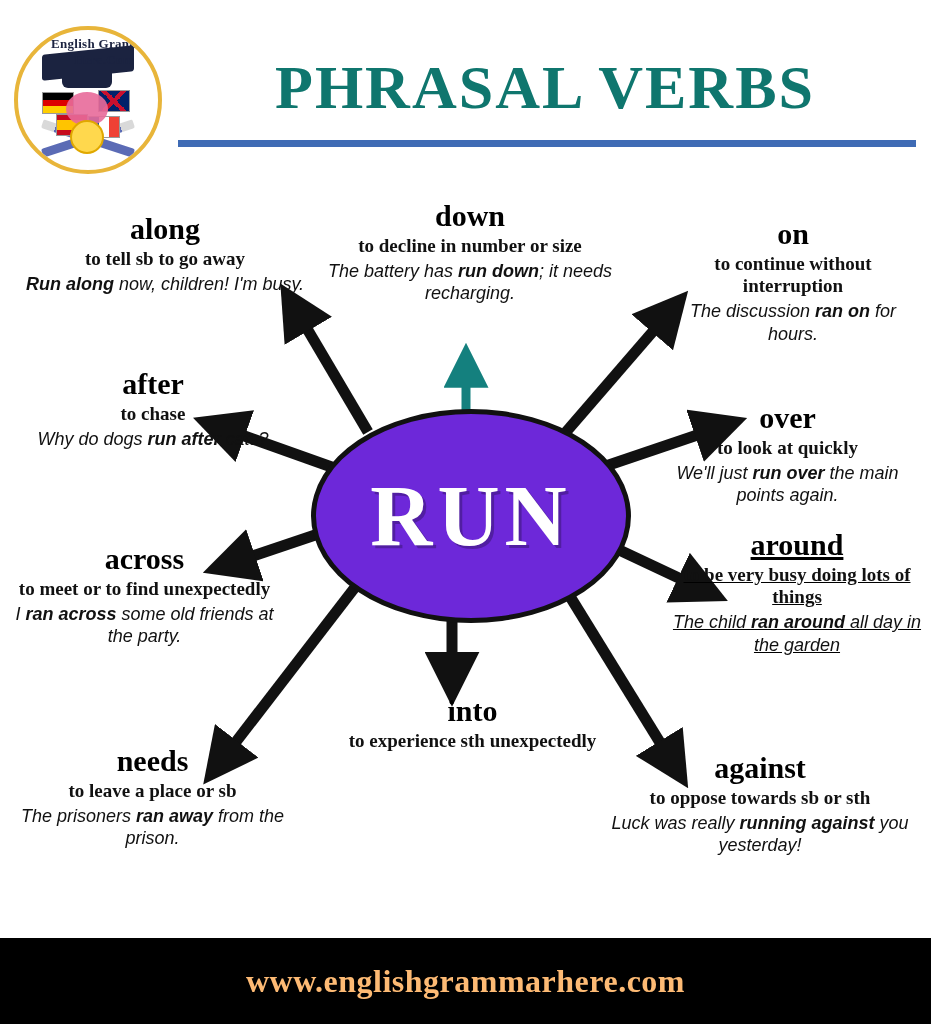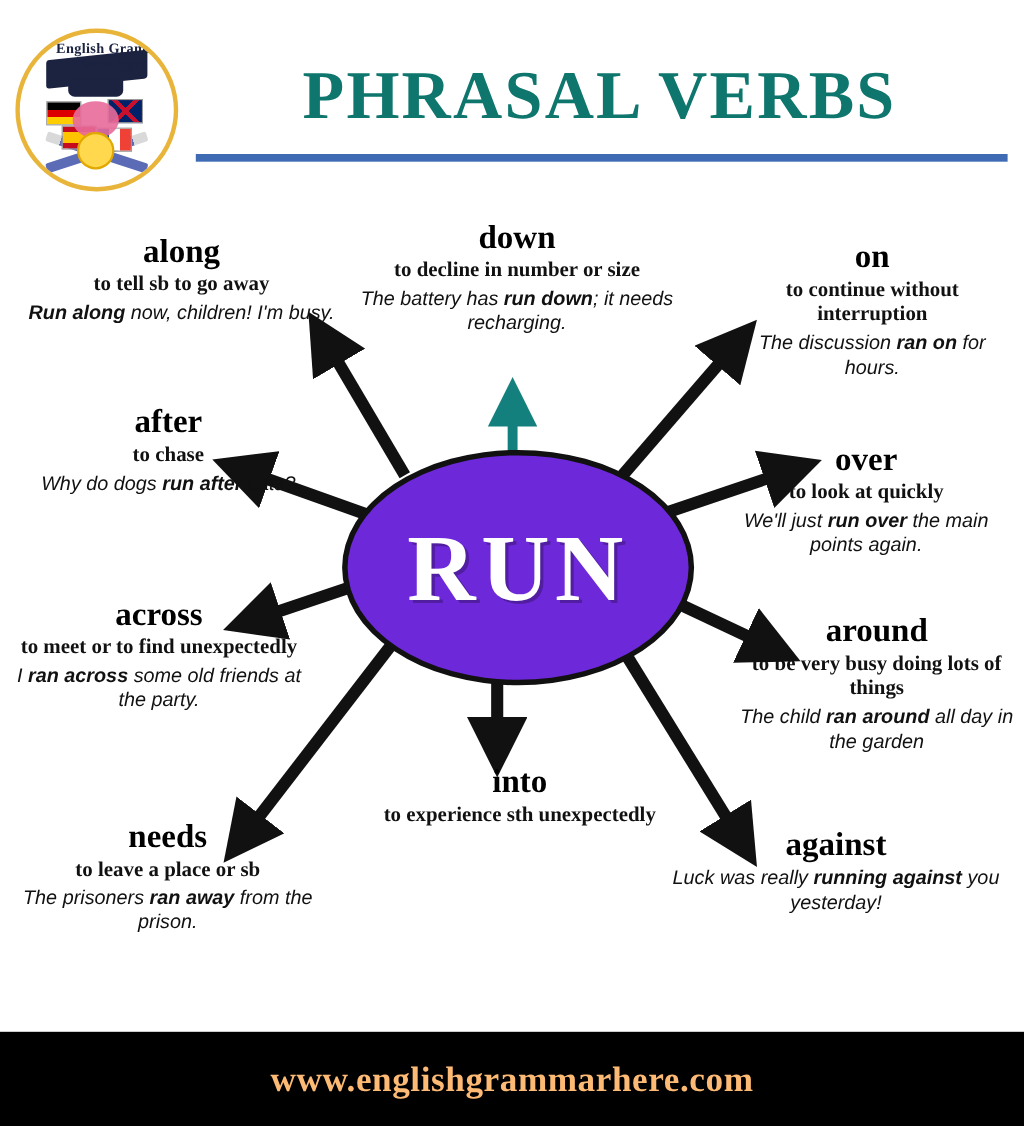--- a/index.html
+++ b/index.html
@@ -201,21 +201,21 @@
 
   
   #e-along   { left: 20px;  top: 213px; width: 290px; }
   #e-after   { left: 18px;  top: 368px; width: 270px; }
   #e-across  { left: 12px;  top: 543px; width: 265px; }
   #e-away    { left: 10px;  top: 745px; width: 285px; }
   #e-down    { left: 320px; top: 200px; width: 300px; }
   #e-into    { left: 285px; top: 695px; width: 375px; }
   #e-on      { left: 663px; top: 218px; width: 260px; }
   #e-over    { left: 650px; top: 402px; width: 275px; }
-  #e-around  { left: 672px; top: 558px; width: 250px; }
+  #e-around  { left: 672px; top: 529px; width: 250px; text-decoration: underline; }
   #e-against { left: 595px; top: 752px; width: 330px; }
 
   
   #footer {
     position: absolute;
     left: 0;
     top: 938px;
     width: 931px;
     height: 86px;
     background: #000000;
@@ -341,18 +341,19 @@
 </div>
 
 <div class="entry ta-c" id="e-around">
   <div class="kw">around</div>
   <div class="def">to be very busy doing lots of things</div>
   <div class="ex">The child <b>ran around</b> all day in the garden</div>
 </div>
 
 <div class="entry ta-c" id="e-against">
   <div class="kw">against</div>
+  <div class="def">to oppose towards sb or sth</div>
   <div class="ex">Luck was really <b>running against</b> you yesterday!</div>
 </div>
 
 <div id="footer">
   <span>www.englishgrammarhere.com</span>
 </div>
 
 </body></html>

